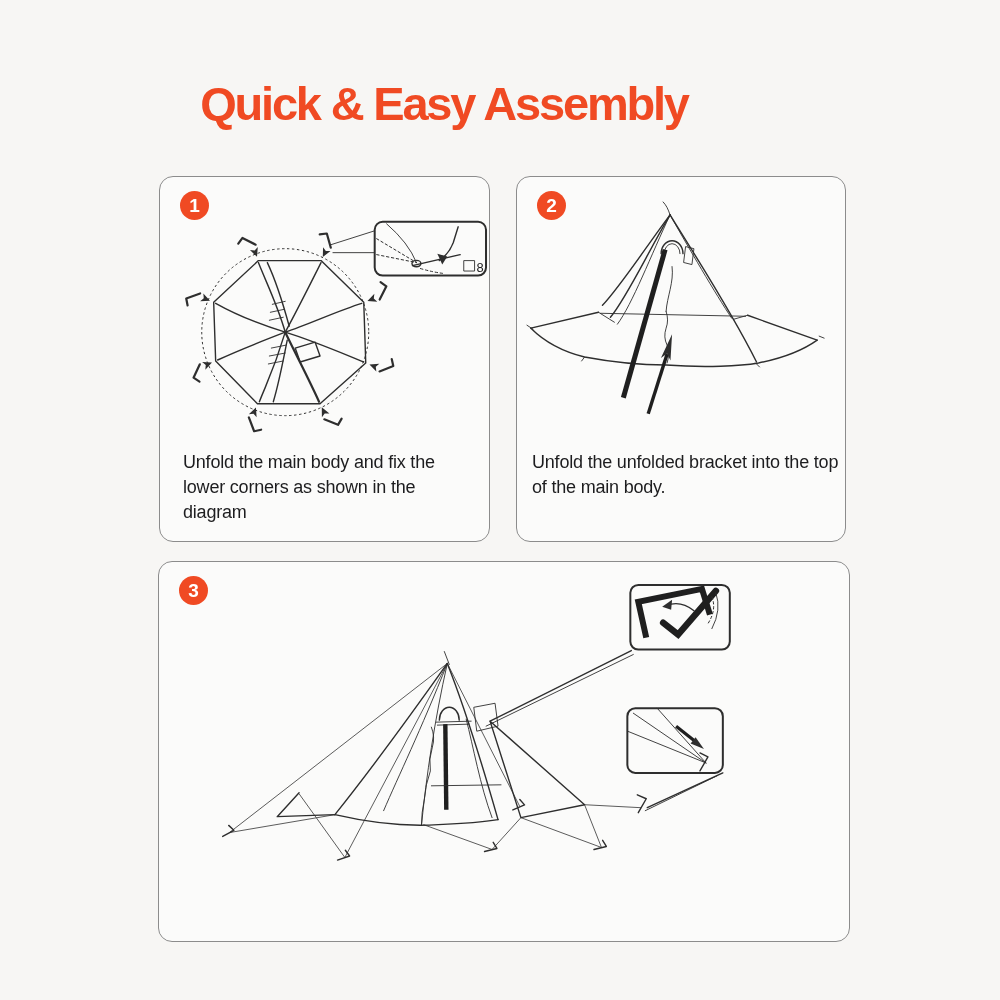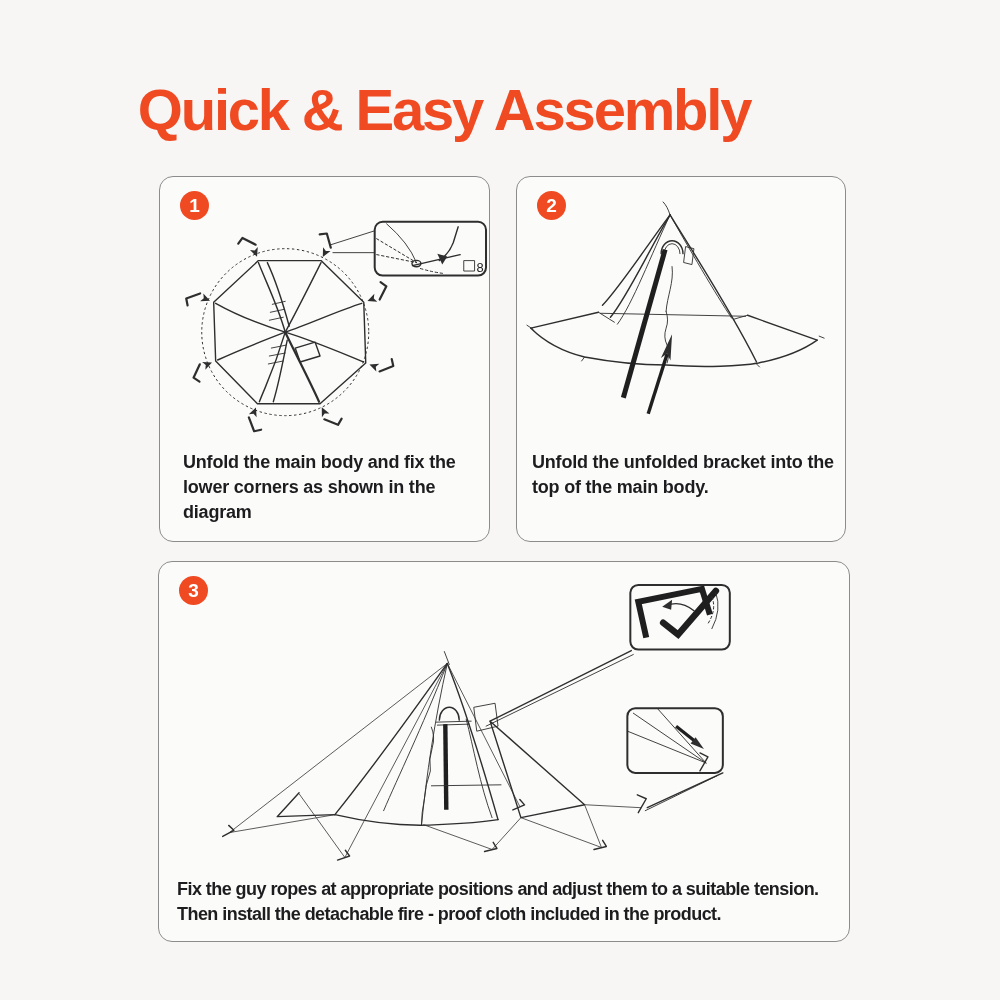--- a/index.html
+++ b/index.html
@@ -9,38 +9,38 @@
     --panel-border:#8C8C8C;
     --ink:#2E2E2E;
     --text:#1D1D1F;
   }
   *{margin:0;padding:0;box-sizing:border-box;}
   html,body{width:1000px;height:1000px;}
   body{background:var(--bg);font-family:"Liberation Sans",sans-serif;position:relative;overflow:hidden;}
   .page{position:absolute;inset:0;}
   .title{
     position:absolute;top:76px;left:0;width:888px;
-    text-align:center;font-size:58px;font-weight:800;letter-spacing:-2.2px;
+    text-align:center;font-size:47px;font-weight:800;letter-spacing:-2.2px;
     color:var(--accent);
   }
   .panel{
     position:absolute;background:var(--panel-bg);
     border:1.6px solid var(--panel-border);border-radius:14px;
   }
   .panel-1{left:159px;top:176px;width:331px;height:366px;}
   .panel-2{left:516px;top:176px;width:330px;height:366px;}
   .panel-3{left:158px;top:561px;width:692px;height:381px;}
   .badge{
     position:absolute;left:20px;top:14px;width:29px;height:29px;border-radius:50%;
     background:var(--accent);color:#fff;display:flex;align-items:center;justify-content:center;
     font-size:19px;font-weight:700;
   }
   .diagram{position:absolute;left:0;top:0;width:100%;height:100%;}
   .caption{
-    position:absolute;color:var(--text);font-size:18px;line-height:25px;letter-spacing:-0.2px;font-weight:bold;
+    position:absolute;color:var(--text);font-size:18px;line-height:25px;letter-spacing:-0.2px;
   }
   .caption-1{left:23px;top:273px;width:296px;}
   .caption-2{left:15px;top:273px;width:316px;}
   .caption-3{left:18px;top:315px;width:678px;letter-spacing:-0.55px;}
   svg{display:block;}
   svg *{vector-effect:non-scaling-stroke;}
   .ln{stroke:var(--ink);stroke-width:1.4;fill:none;stroke-linecap:round;stroke-linejoin:round;}
   .thin{stroke-width:0.9;}
   .thick{stroke-width:2.2;}
   .rope{stroke:#4a4a4a;stroke-width:0.9;fill:none;}
@@ -252,16 +252,15 @@
         <path class="ln thin" d="M470,170 L549,202"></path>
         <path class="ln thin" d="M500,147 L549,202"></path>
         <path d="M519,165 L539,181" stroke="#1f1f1f" stroke-width="3.2" fill="none"></path>
         <path class="fillink" d="M547,188 L533.6,182.4 L538.6,176.2 Z"></path>
         <path class="ln" d="M543,210 L551,196 M551,196 L543,192" stroke-width="2.8"></path>
       </g>
     </svg>
     <div class="badge">
       <span>3</span>
     </div>
-    <p class="caption caption-3">Fix the guy ropes at appropriate positions and adjust them to a suitable tension. Then install the detachable fire - proof cloth included in the product.</p>
   </section>
 
 </div>
 
 </body></html>

